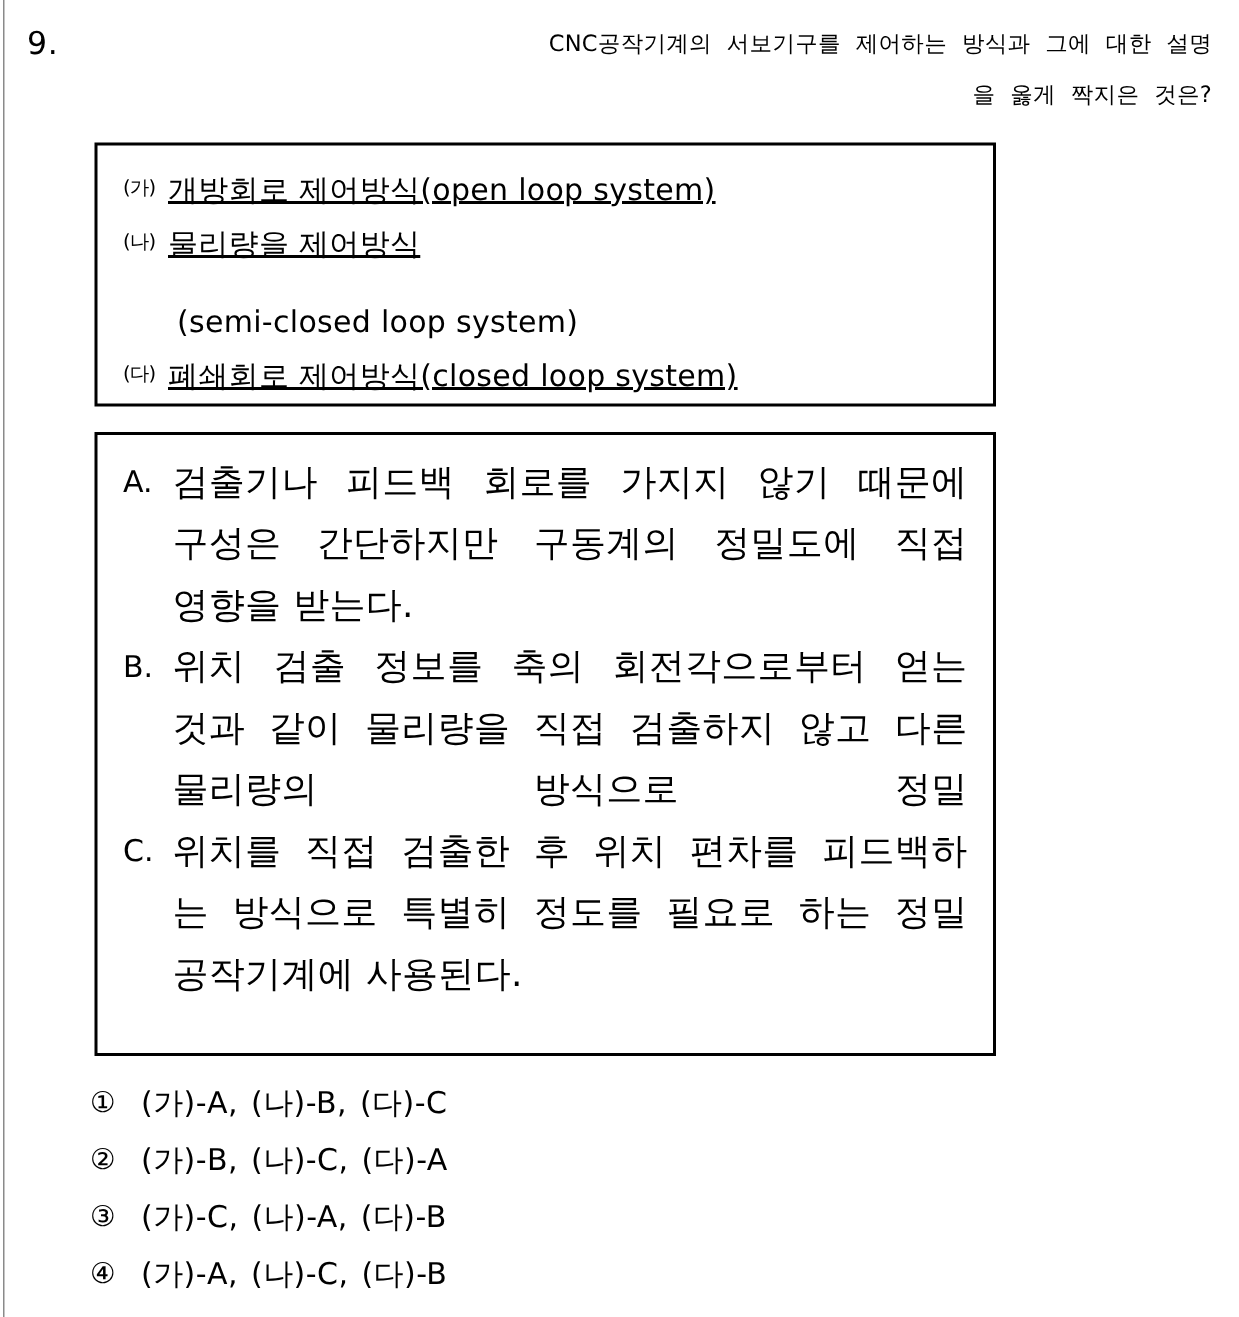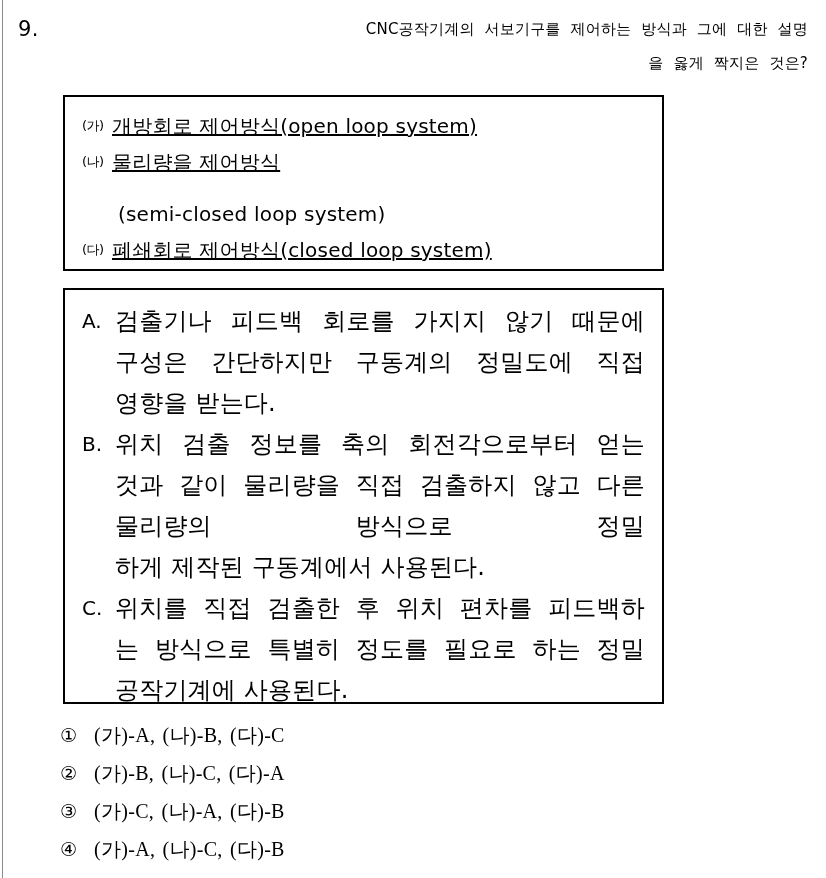--- a/index.html
+++ b/index.html
@@ -168,21 +168,20 @@
     flex: 0 0 auto;
     width: 34px;
     font-size: 19px;
     line-height: 38px;
     text-align: left;
   }
   .choice-text {
     flex: 0 1 auto;
     letter-spacing: 0.3px;
     word-spacing: 2px;
-    font-family: Liberation Serif, serif;
   }
 </style>
 </head>
 <body>
 
 <div class="page">
 
   <div class="page-rule"></div>
 
   <div class="question">
@@ -261,23 +260,20 @@
                 <span>직접</span>
                 <span>검출하지</span>
                 <span>않고</span>
                 <span>다른</span>
               </div>
               <div class="desc-line">
                 <span>물리량의</span>
                 <span>방식으로</span>
                 <span>정밀</span>
               </div>
-              <div class="desc-line last">
-                <span>하게 제작된 구동계에서 사용된다.</span>
-              </div>
             </div>
           </div>
           <div class="desc-item">
             <div class="desc-letter">C.</div>
             <div class="desc-body">
               <div class="desc-line">
                 <span>위치를</span>
                 <span>직접</span>
                 <span>검출한</span>
                 <span>후</span>

